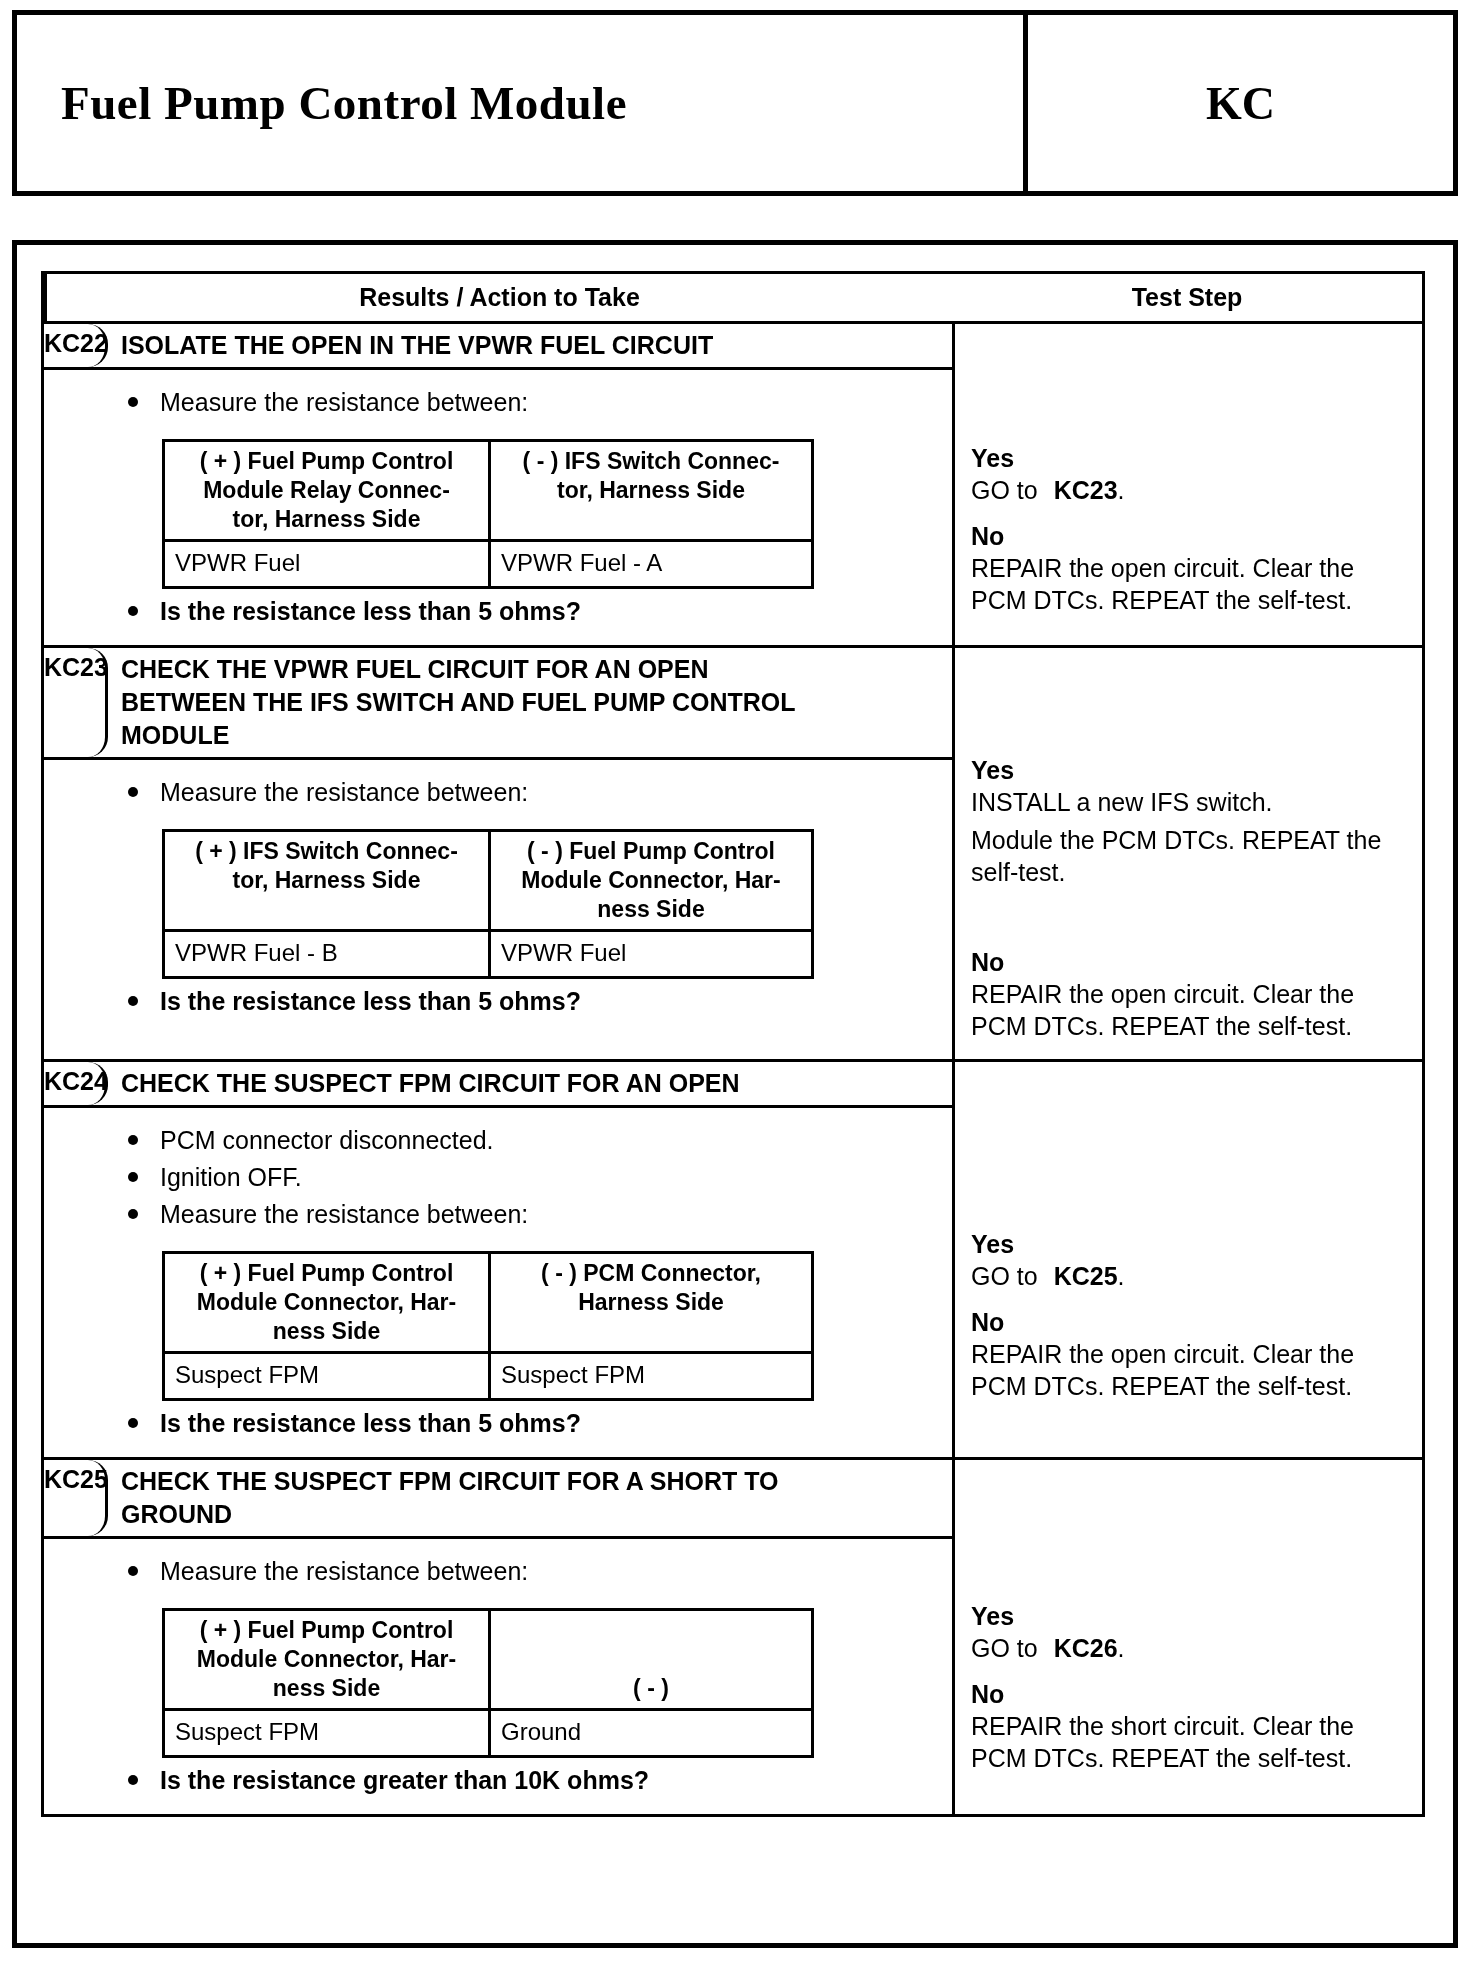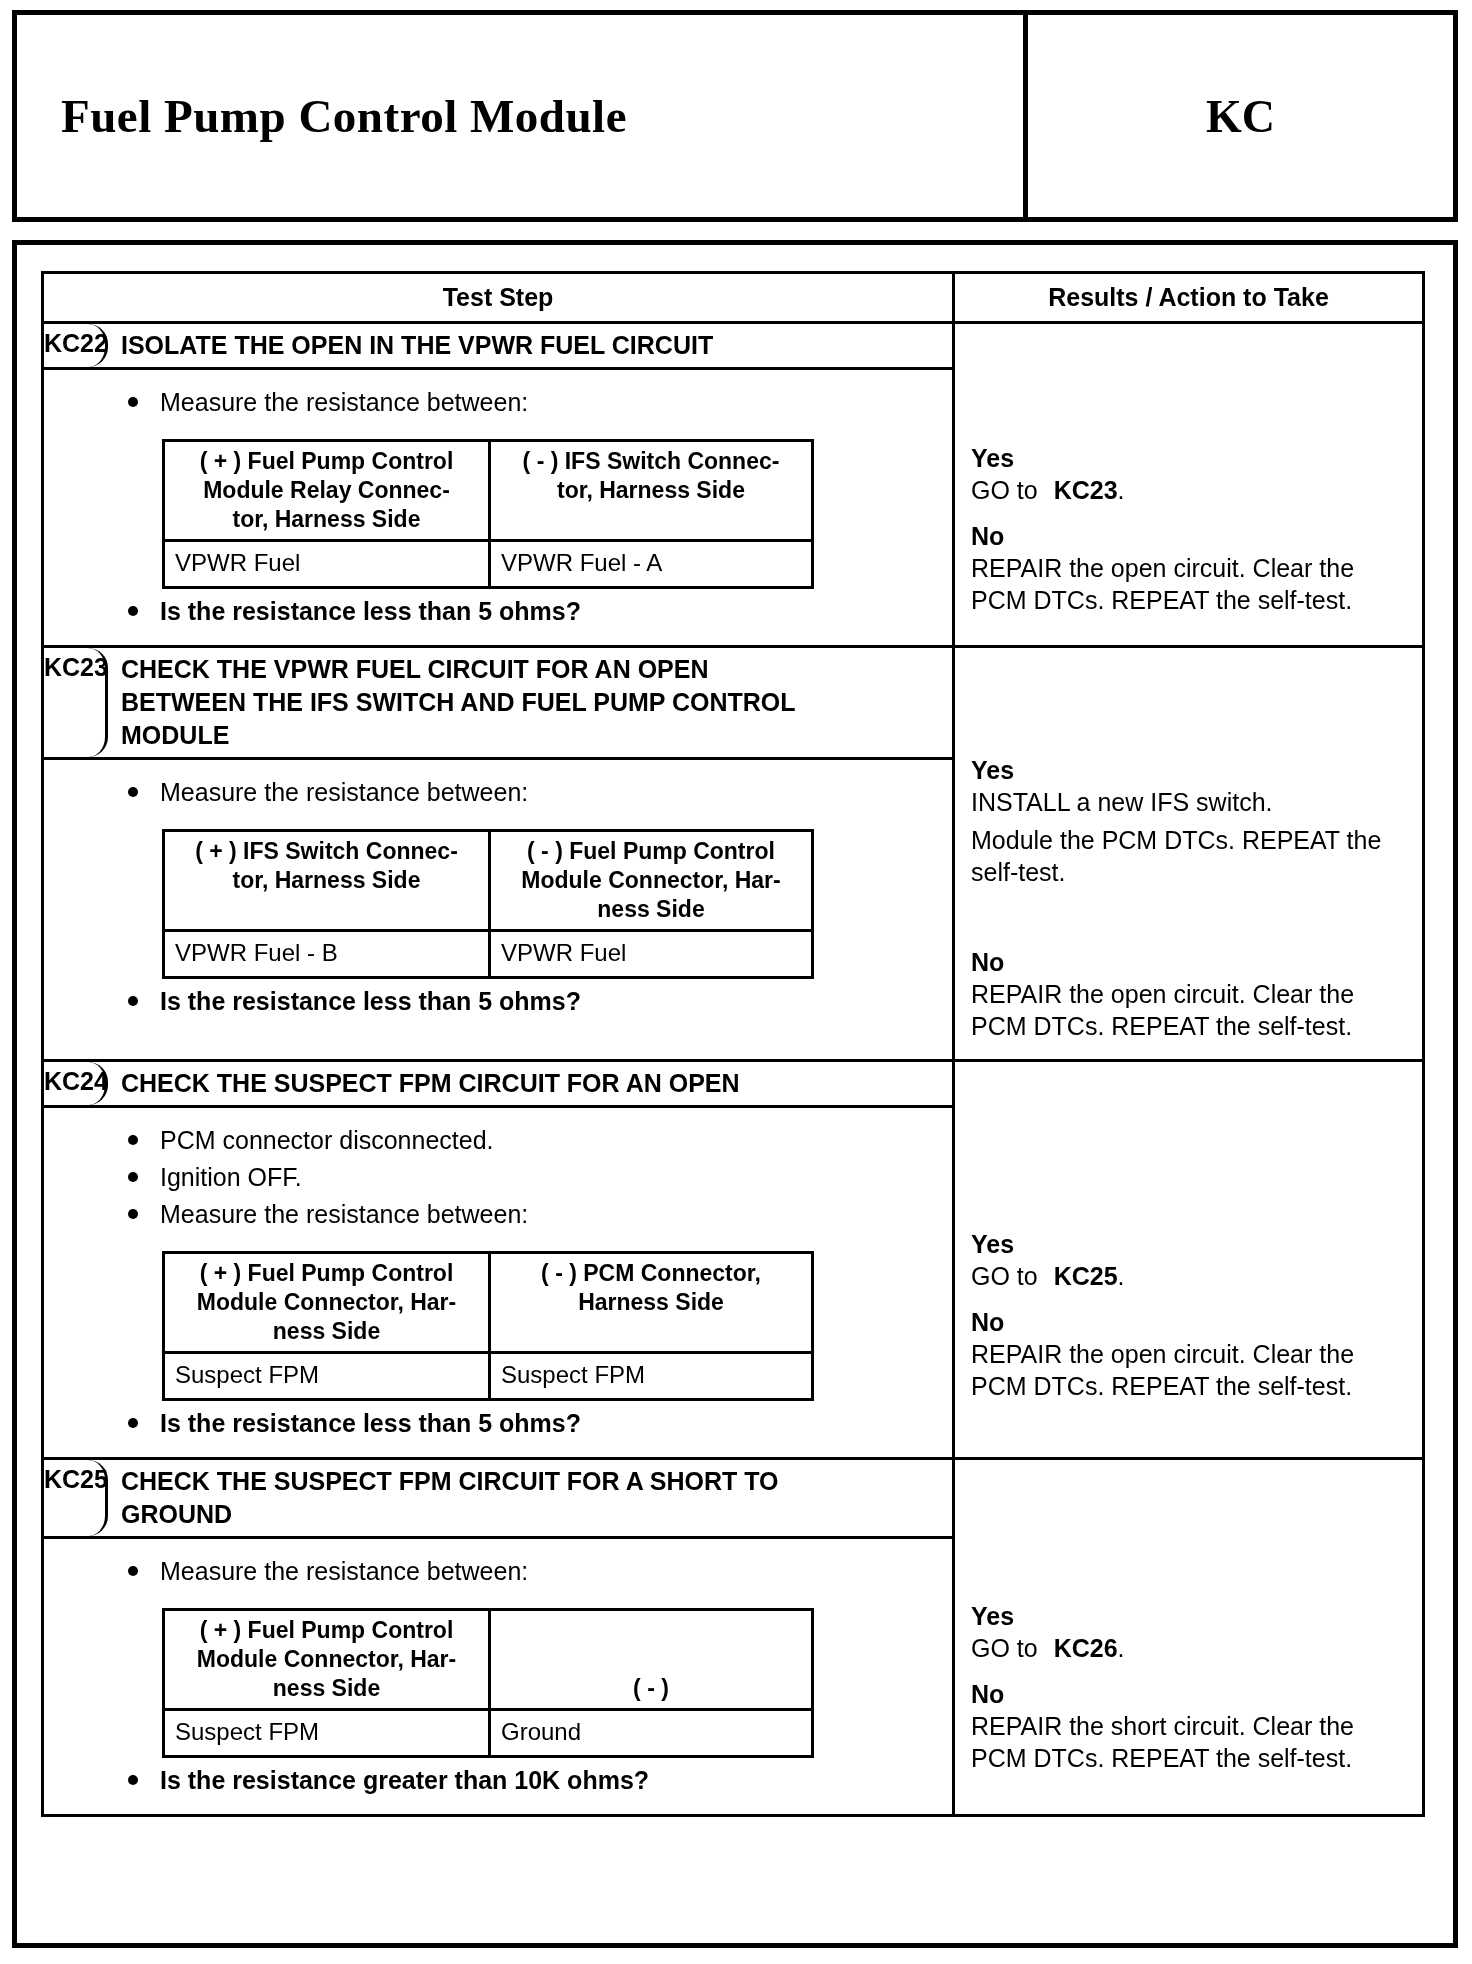--- a/index.html
+++ b/index.html
@@ -7,21 +7,21 @@
   body {
     width:1472px; height:1964px;
     position:relative;
     font-family:"Liberation Sans", sans-serif;
     color:#000;
   }
 
   
   .header-box {
     position:absolute; left:12px; top:10px;
-    width:1446px; height:212px;
+    width:1446px; height:186px;
     border:5px solid #000;
     display:flex;
   }
   .header-title-cell { flex:1; display:flex; align-items:center; padding-left:44px; }
   .header-title {
     font-family:"Liberation Serif", serif;
     font-weight:bold; font-size:47px; letter-spacing:0.5px;
   }
   .header-code-cell {
     width:430px; border-left:5px solid #000;
@@ -113,22 +113,22 @@
   </div>
   <div class="header-code-cell">
     <span class="header-code">KC</span>
   </div>
 </div>
 
 <div class="main-box">
   <div class="test-table">
 
     <div class="table-header">
+      <div class="th th-results">Results / Action to Take</div>
       <div class="th">Test Step</div>
-      <div class="th th-results">Results / Action to Take</div>
     </div>
 
     <div class="step-row row-kc22">
       <div class="cell-left">
         <div class="title-band">
           <div class="kc-label">KC22</div>
           <div class="step-title">ISOLATE THE OPEN IN THE VPWR FUEL CIRCUIT</div>
         </div>
         <div class="step-body">
           <div class="bullet-row">

